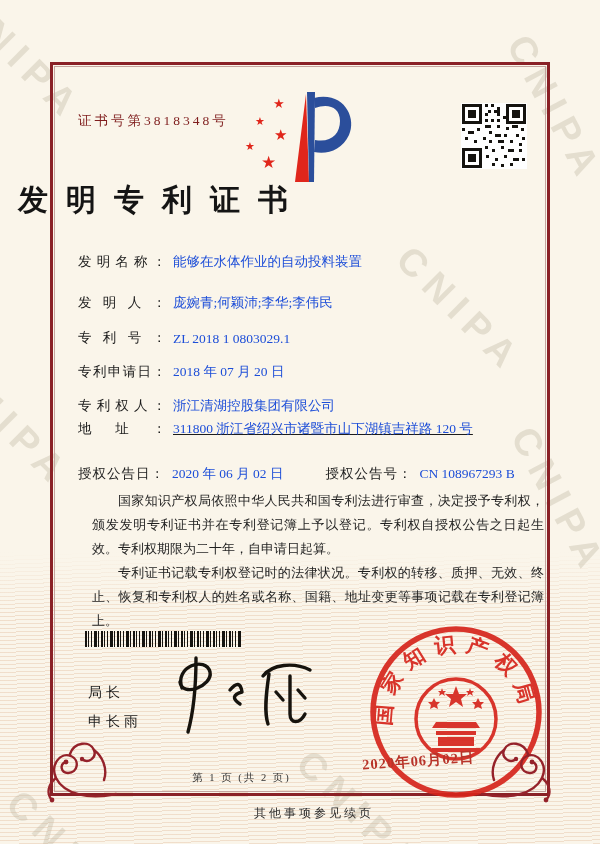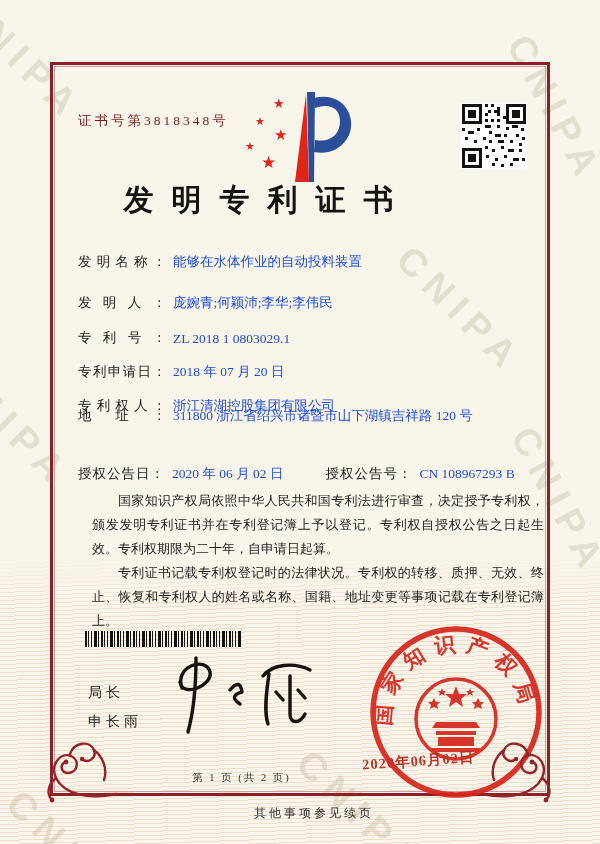--- a/index.html
+++ b/index.html
@@ -33,21 +33,21 @@
     position:absolute;left:50px;top:62px;width:494px;height:728px;
     border:3px solid #8a2126;z-index:2;
   }
   .frame-inner{position:absolute;inset:1px;border:1px solid #c4a49e;}
   .cert-number{
     position:absolute;left:78px;top:112px;z-index:4;
     font-size:13.5px;letter-spacing:3px;color:#7f1d1d;
   }
   .title{
     position:absolute;left:0;width:517px;top:180px;z-index:4;
-    text-align:center;font-size:30px;font-weight:600;color:#141414;
+    font-size:30px;font-weight:600;color:#141414;
     letter-spacing:18px;text-indent:18px;
   }
   
   .field-row{position:absolute;left:78px;z-index:4;font-size:13.5px;white-space:nowrap;}
   .f-label{
     display:inline-block;width:88px;vertical-align:bottom;
     text-align:justify;text-align-last:justify;color:#1c1c1c;
   }
   .f-value{margin-left:7px;color:#1d4ed8;}
   .f-label2{display:inline-block;margin-left:42px;letter-spacing:1px;}
@@ -144,21 +144,21 @@
 </div>
 <div class="field-row" style="top:329px;">
   <span class="f-label">专利号：</span><span class="f-value">ZL 2018 1 0803029.1</span>
 </div>
 <div class="field-row" style="top:363px;">
   <span class="f-label">专利申请日：</span><span class="f-value">2018 年 07 月 20 日</span>
 </div>
 <div class="field-row" style="top:397px;">
   <span class="f-label">专利权人：</span><span class="f-value">浙江清湖控股集团有限公司</span>
 </div>
-<div class="field-row" style="top:407px;">
+<div class="field-row" style="top:420px;text-decoration:underline;">
   <span class="f-label">地址：</span><span class="f-value">311800 浙江省绍兴市诸暨市山下湖镇吉祥路 120 号</span>
 </div>
 <div class="field-row" style="top:465px;">
   <span style="letter-spacing:1px;">授权公告日：</span><span class="f-value">2020 年 06 月 02 日</span><span class="f-label2">授权公告号：</span><span class="f-value">CN 108967293 B</span>
 </div>
 
 <div class="paragraphs">
   <p>国家知识产权局依照中华人民共和国专利法进行审查，决定授予专利权，颁发发明专利证书并在专利登记簿上予以登记。专利权自授权公告之日起生效。专利权期限为二十年，自申请日起算。</p>
   <p>专利证书记载专利权登记时的法律状况。专利权的转移、质押、无效、终止、恢复和专利权人的姓名或名称、国籍、地址变更等事项记载在专利登记簿上。</p>
 </div>

